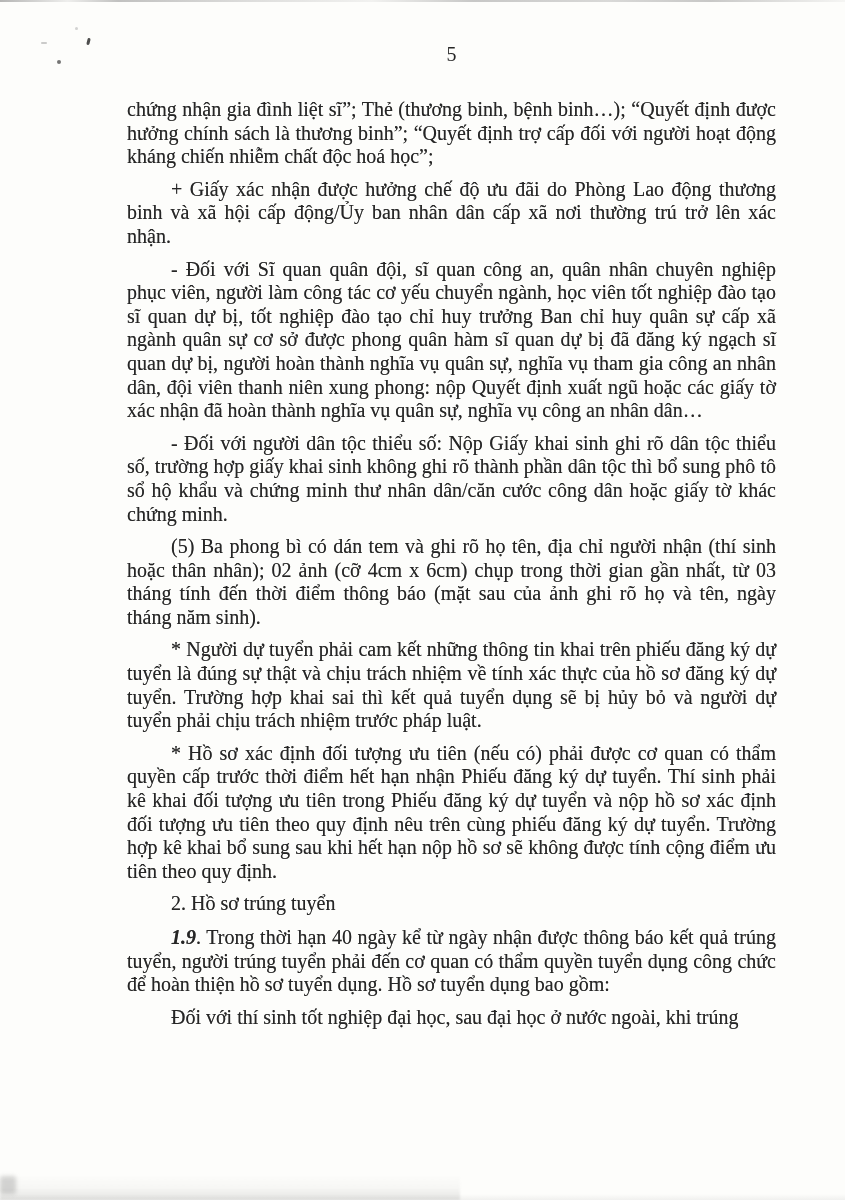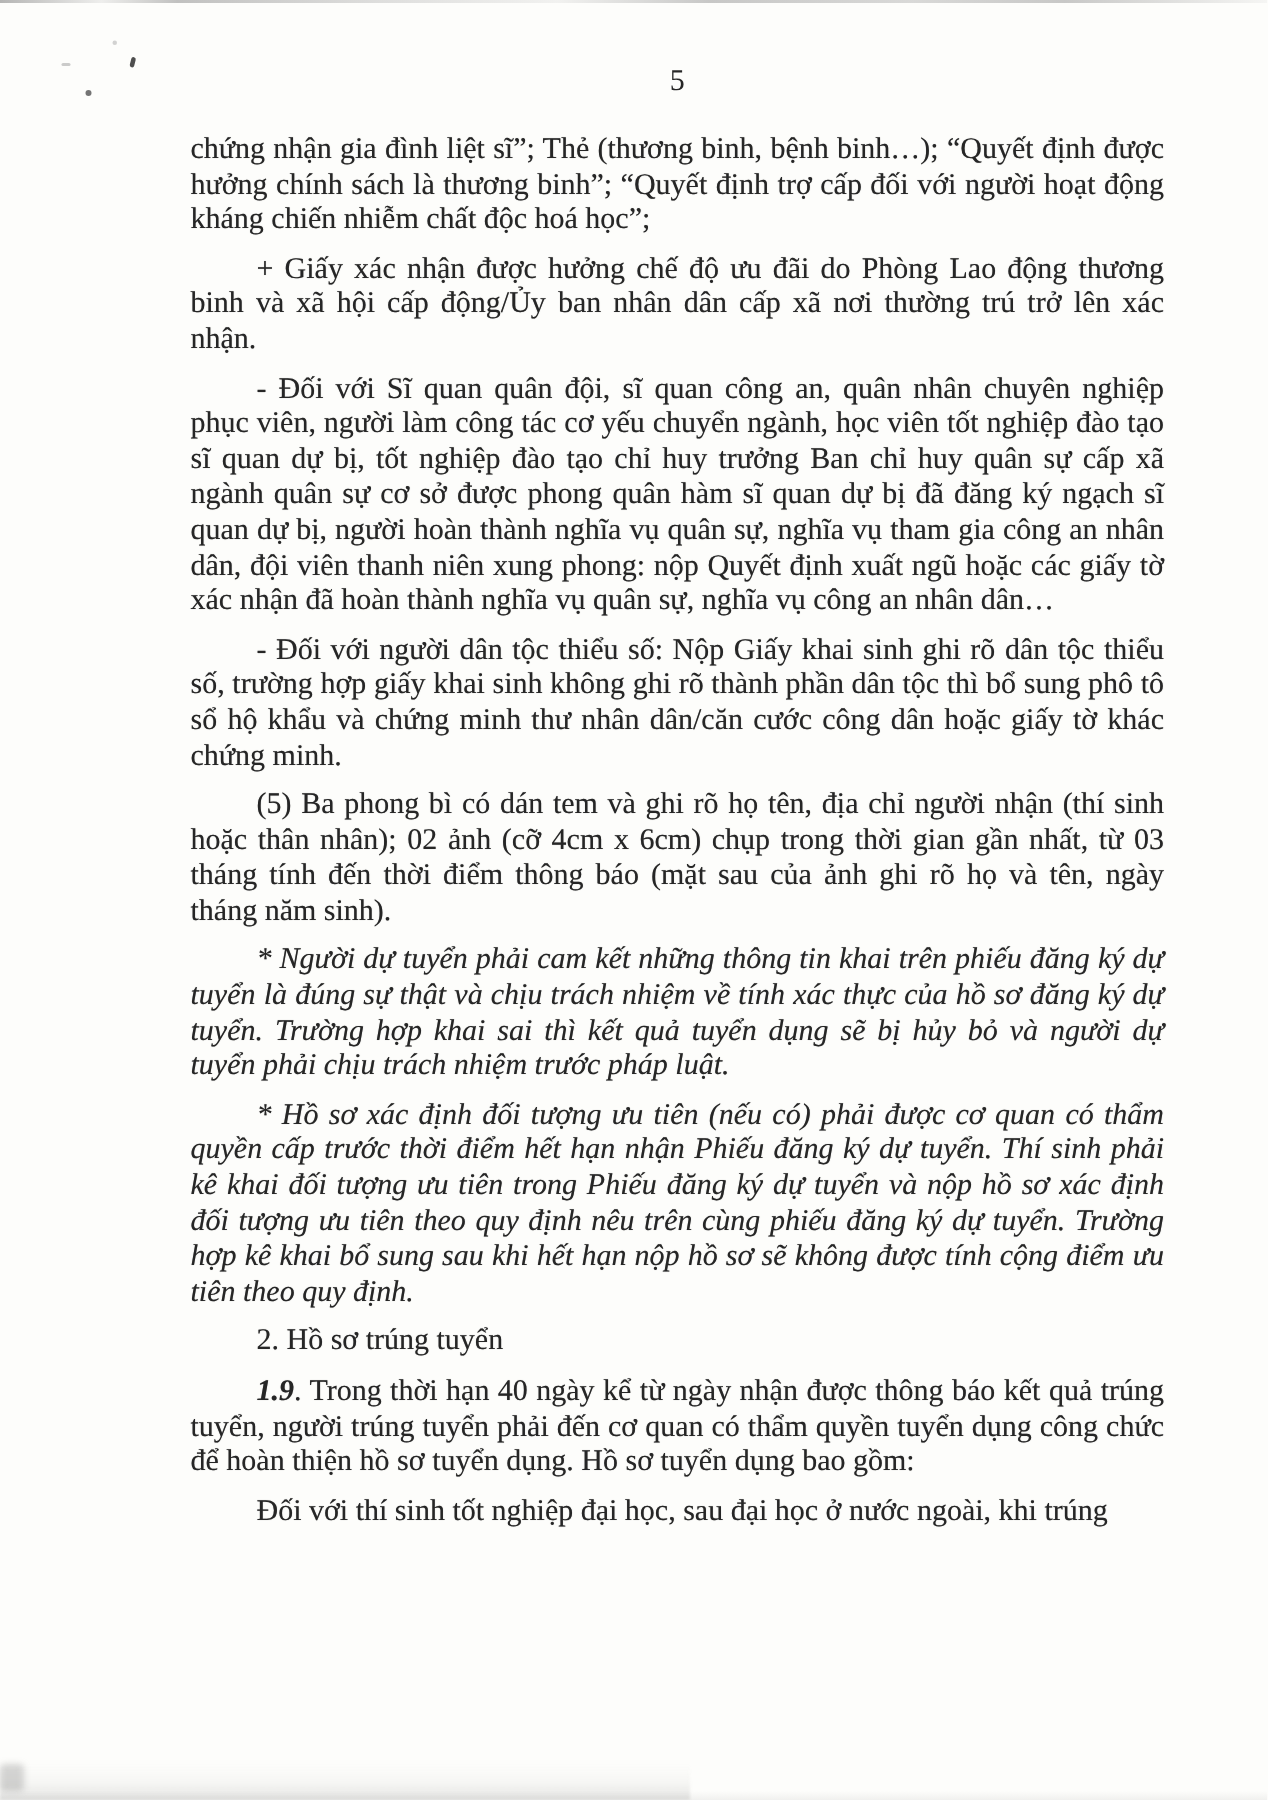--- a/index.html
+++ b/index.html
@@ -15,28 +15,28 @@
     overflow:hidden;
   }
   .page{
     position:relative;width:845px;height:1200px;background:var(--paper);overflow:hidden;
   }
   .page-number{
     position:absolute;top:42px;left:127px;width:649px;
     text-align:center;font-size:20px;line-height:24px;
   }
   .content{
-    position:absolute;top:88px;left:127px;width:649px;
+    position:absolute;top:98px;left:127px;width:649px;
     font-size:20px;line-height:23.6px;
     text-align:justify;
     text-shadow:0 0 0.5px rgba(45,45,45,0.55);
   }
   .content p{margin:0 0 9px 0;text-indent:44px;}
   .content p.cont{text-indent:0;}
-  .content p.it{font-style:italic;}
+  .content p.it{}
   .content p.note-head{margin-top:3px;margin-bottom:10px;}
   .content p.h2{font-weight:normal;margin-top:3px;margin-bottom:10px;}
   .ul{text-decoration:underline;text-underline-offset:3px;}
   .bi{font-weight:bold;font-style:italic;}
   
   .art{position:absolute;pointer-events:none;}
   .top-edge{
     top:0;left:0;width:845px;height:2px;
     background:linear-gradient(90deg,
       rgba(110,110,110,.50) 0%, rgba(170,170,170,.18) 8%,

